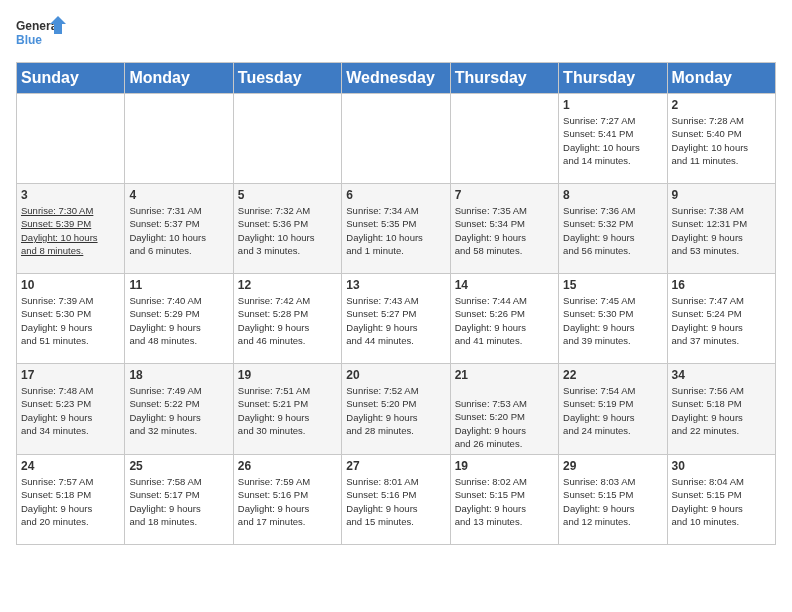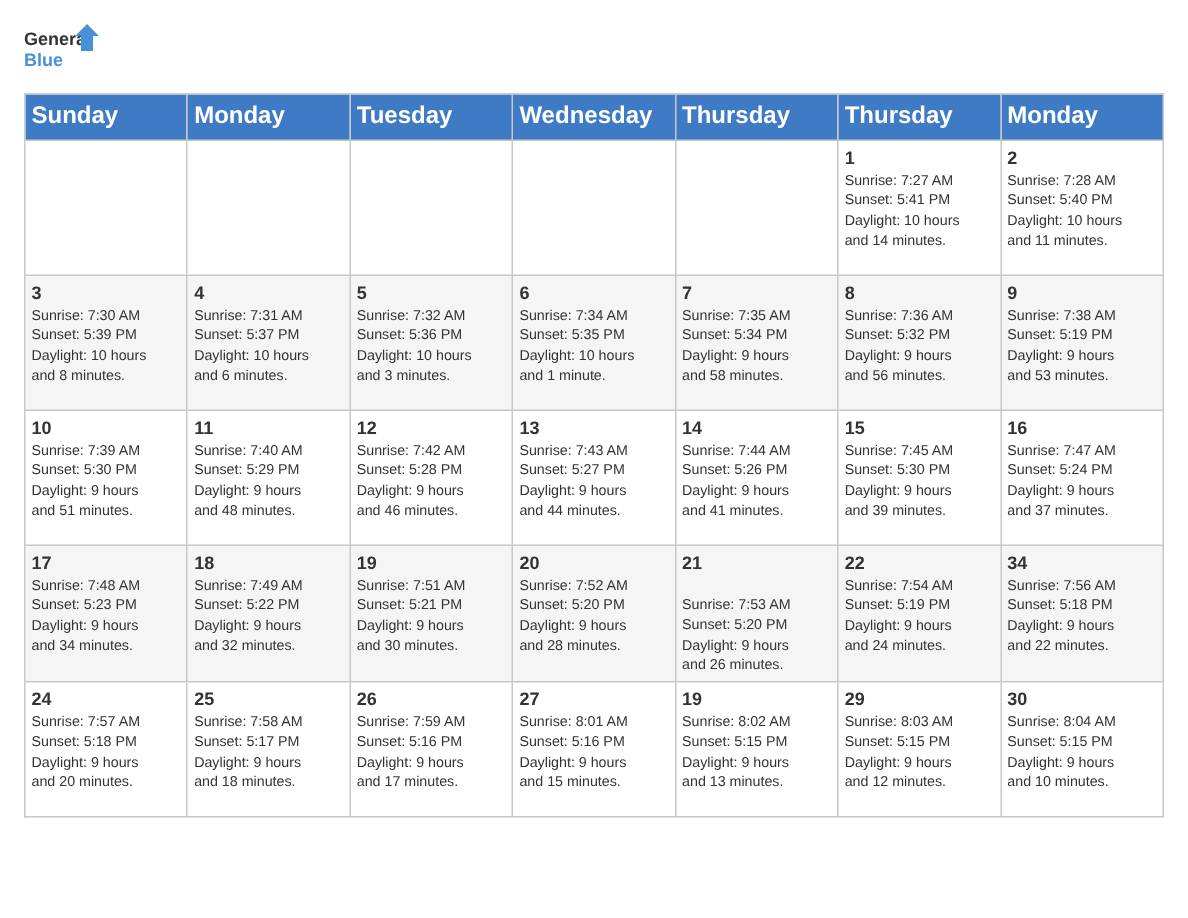--- a/index.html
+++ b/index.html
@@ -120,21 +120,21 @@
           <div class="day-number">2</div>
           <div class="day-info" style="white-space: pre-line;">Sunrise: 7:28 AM
 Sunset: 5:40 PM
 Daylight: 10 hours
 and 11 minutes.</div>
         </td>
       </tr>
       <tr>
         <td>
           <div class="day-number">3</div>
-          <div class="day-info" style="white-space: pre-line;">Sunrise: 7:30 AM
+          <div class="day-info" style="white-space: pre-line; text-decoration: underline;">Sunrise: 7:30 AM
 Sunset: 5:39 PM
 Daylight: 10 hours
 and 8 minutes.</div>
         </td>
         <td>
           <div class="day-number">4</div>
           <div class="day-info" style="white-space: pre-line;">Sunrise: 7:31 AM
 Sunset: 5:37 PM
 Daylight: 10 hours
 and 6 minutes.</div>
@@ -163,21 +163,21 @@
         <td>
           <div class="day-number">8</div>
           <div class="day-info" style="white-space: pre-line;">Sunrise: 7:36 AM
 Sunset: 5:32 PM
 Daylight: 9 hours
 and 56 minutes.</div>
         </td>
         <td>
           <div class="day-number">9</div>
           <div class="day-info" style="white-space: pre-line;">Sunrise: 7:38 AM
-Sunset: 5:19 PM
+Sunset: 12:31 PM
 Daylight: 9 hours
 and 53 minutes.</div>
         </td>
       </tr>
       <tr>
         <td>
           <div class="day-number">10</div>
           <div class="day-info" style="white-space: pre-line;">Sunrise: 7:39 AM
 Sunset: 5:30 PM
 Daylight: 9 hours

